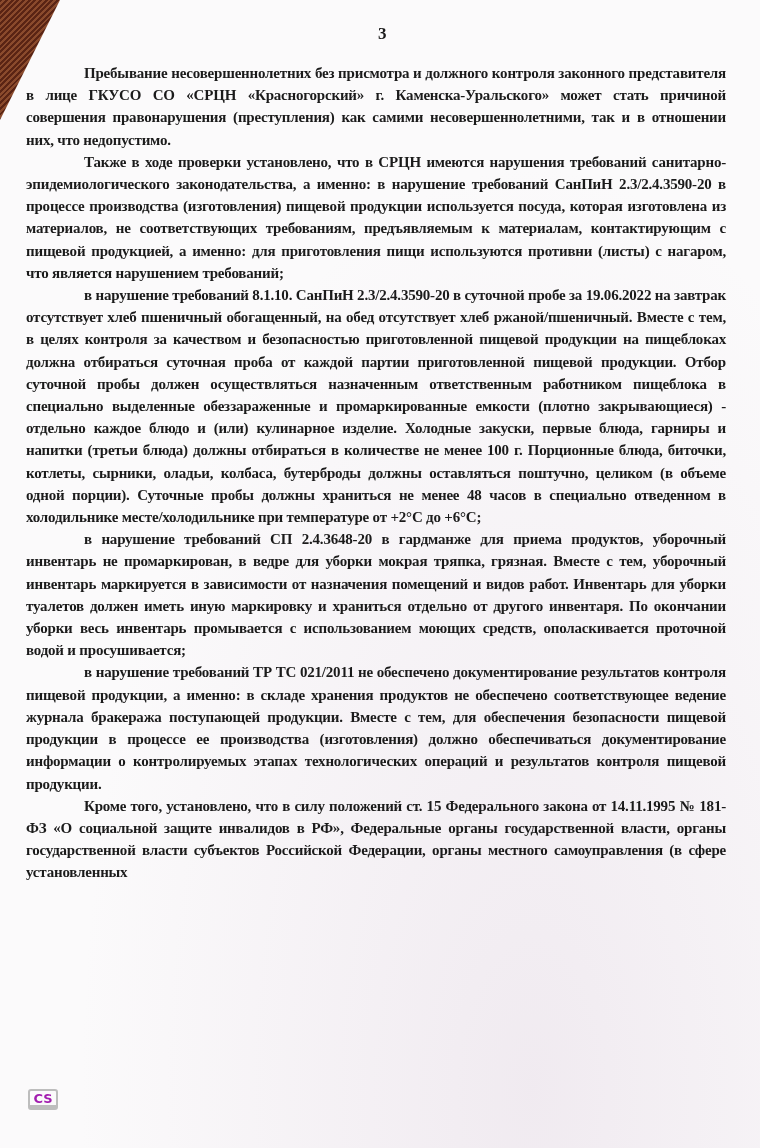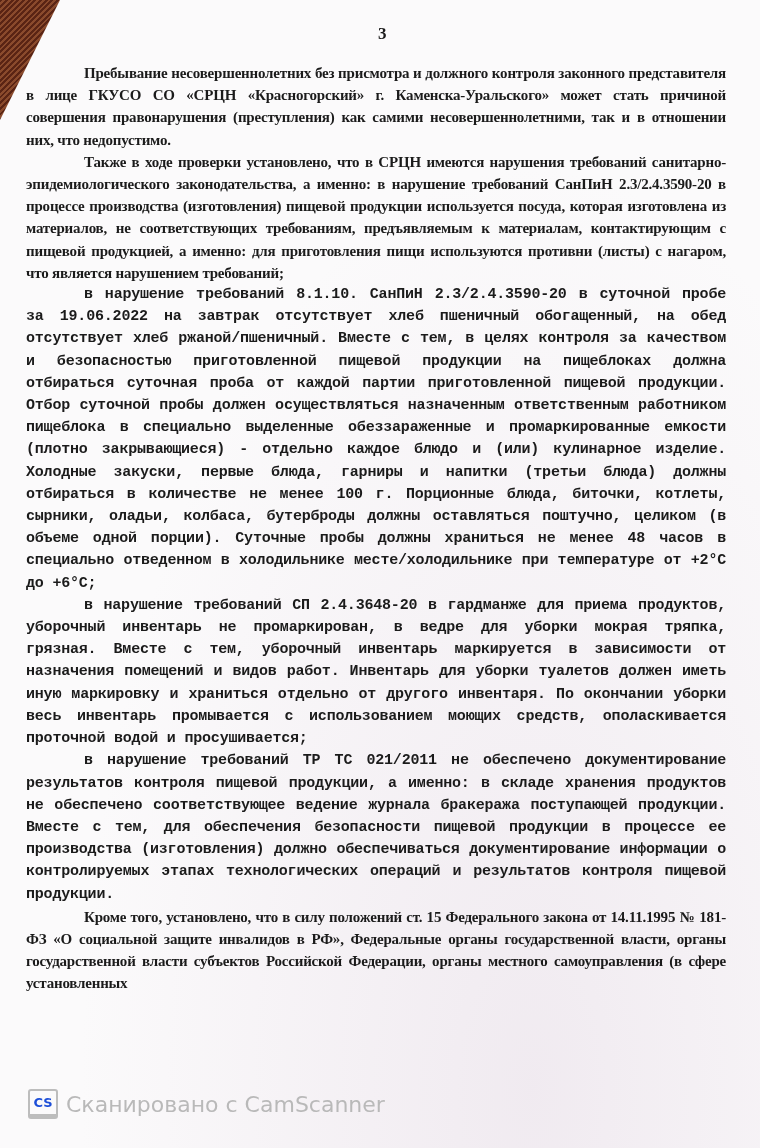--- a/index.html
+++ b/index.html
@@ -21,29 +21,29 @@
     }
     .page-number {
       position: absolute; left: 378px; top: 24px; font-size: 17px; font-weight: bold;
     }
     .doc {
       position: absolute; left: 26px; top: 62px; width: 700px;
       font-size: 15px; line-height: 22.2px; font-weight: bold;
       letter-spacing: -0.2px;
     }
     .doc p { margin: 0; text-align: justify; text-indent: 58px; }
-    .doc p.sub { text-indent: 58px; font-family: Liberation Mono, monospace; }
+    .doc p.sub { text-indent: 58px; }
     .watermark {
       position: absolute; left: 28px; top: 1089px; display: flex; align-items: center; gap: 8px;
       font-family: "DejaVu Sans", "Liberation Sans", sans-serif; color: #b9b9b9; font-size: 22px;
     }
     .cs-logo {
-      width: 30px; height: 30px; border: 2px solid #bdbdbd; border-radius: 3px;
+      width: 30px; height: 21px; border: 2px solid #bdbdbd; border-radius: 3px;
       display: flex; align-items: center; justify-content: center; box-sizing: border-box;
-      font-size: 13px; font-weight: bold; color: #1d4ed8;
+      font-size: 13px; font-weight: bold; color: #a21caf;
       border-bottom-width: 5px;
     }
   </style>
 </head>
 <body>
 
 <div class="corner-bg"></div>
 <div class="shade"></div>
 
 <div class="page-number">3</div>
@@ -52,14 +52,13 @@
   <p>Пребывание несовершеннолетних без присмотра и должного контроля законного представителя в лице ГКУСО СО «СРЦН «Красногорский» г. Каменска-Уральского» может стать причиной совершения правонарушения (преступления) как самими несовершеннолетними, так и в отношении них, что недопустимо.</p>
   <p>Также в ходе проверки установлено, что в СРЦН имеются нарушения требований санитарно-эпидемиологического законодательства, а именно: в нарушение требований СанПиН 2.3/2.4.3590-20 в процессе производства (изготовления) пищевой продукции используется посуда, которая изготовлена из материалов, не соответствующих требованиям, предъявляемым к материалам, контактирующим с пищевой продукцией, а именно: для приготовления пищи используются противни (листы) с нагаром, что является нарушением требований;</p>
   <p class="sub">в нарушение требований 8.1.10. СанПиН 2.3/2.4.3590-20 в суточной пробе за 19.06.2022 на завтрак отсутствует хлеб пшеничный обогащенный, на обед отсутствует хлеб ржаной/пшеничный. Вместе с тем, в целях контроля за качеством и безопасностью приготовленной пищевой продукции на пищеблоках должна отбираться суточная проба от каждой партии приготовленной пищевой продукции. Отбор суточной пробы должен осуществляться назначенным ответственным работником пищеблока в специально выделенные обеззараженные и промаркированные емкости (плотно закрывающиеся) - отдельно каждое блюдо и (или) кулинарное изделие. Холодные закуски, первые блюда, гарниры и напитки (третьи блюда) должны отбираться в количестве не менее 100 г. Порционные блюда, биточки, котлеты, сырники, оладьи, колбаса, бутерброды должны оставляться поштучно, целиком (в объеме одной порции). Суточные пробы должны храниться не менее 48 часов в специально отведенном в холодильнике месте/холодильнике при температуре от +2°С до +6°С;</p>
   <p class="sub">в нарушение требований СП 2.4.3648-20 в гардманже для приема продуктов, уборочный инвентарь не промаркирован, в ведре для уборки мокрая тряпка, грязная. Вместе с тем, уборочный инвентарь маркируется в зависимости от назначения помещений и видов работ. Инвентарь для уборки туалетов должен иметь иную маркировку и храниться отдельно от другого инвентаря. По окончании уборки весь инвентарь промывается с использованием моющих средств, ополаскивается проточной водой и просушивается;</p>
   <p class="sub">в нарушение требований ТР ТС 021/2011 не обеспечено документирование результатов контроля пищевой продукции, а именно: в складе хранения продуктов не обеспечено соответствующее ведение журнала бракеража поступающей продукции. Вместе с тем, для обеспечения безопасности пищевой продукции в процессе ее производства (изготовления) должно обеспечиваться документирование информации о контролируемых этапах технологических операций и результатов контроля пищевой продукции.</p>
   <p>Кроме того, установлено, что в силу положений ст. 15 Федерального закона от 14.11.1995 № 181-ФЗ «О социальной защите инвалидов в РФ», Федеральные органы государственной власти, органы государственной власти субъектов Российской Федерации, органы местного самоуправления (в сфере установленных</p>
 </div>
 
 <div class="watermark">
   <div class="cs-logo">CS</div>
-  <span>Сканировано с CamScanner</span>
 </div>
 
 </body></html>

